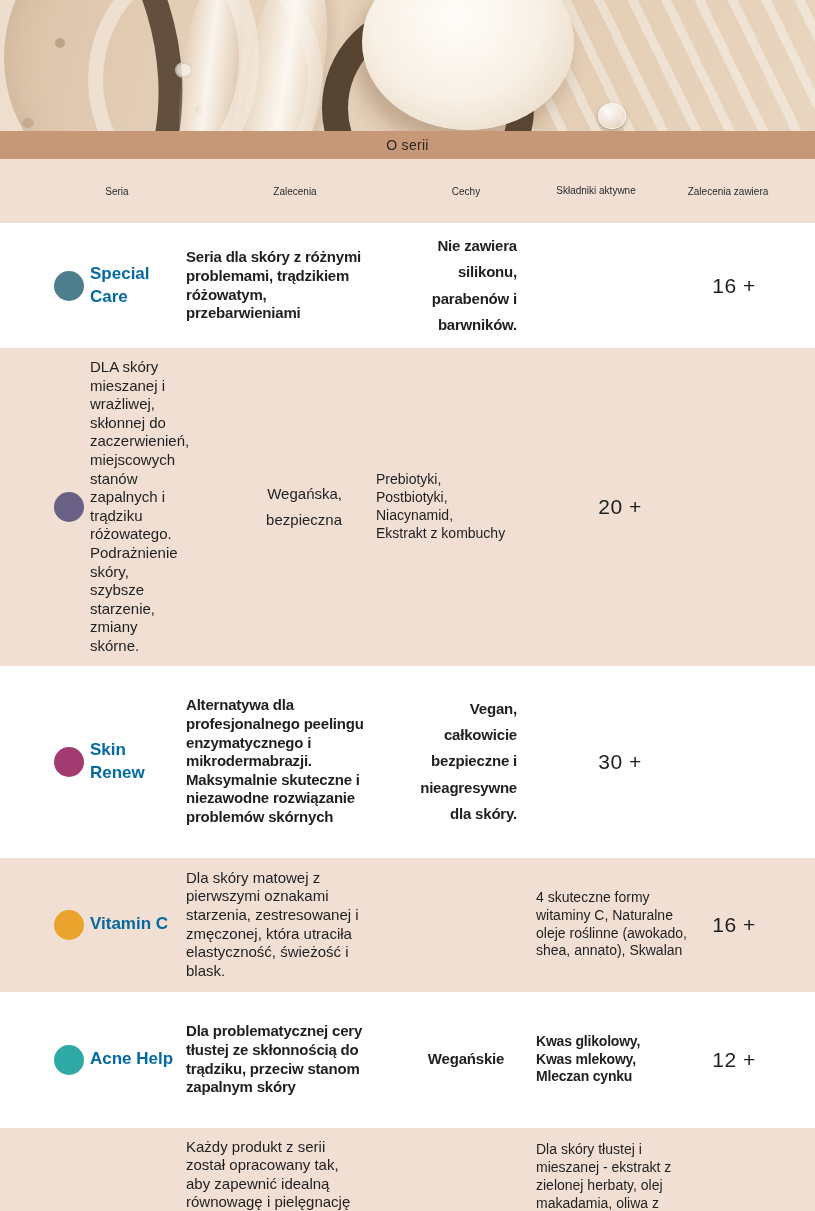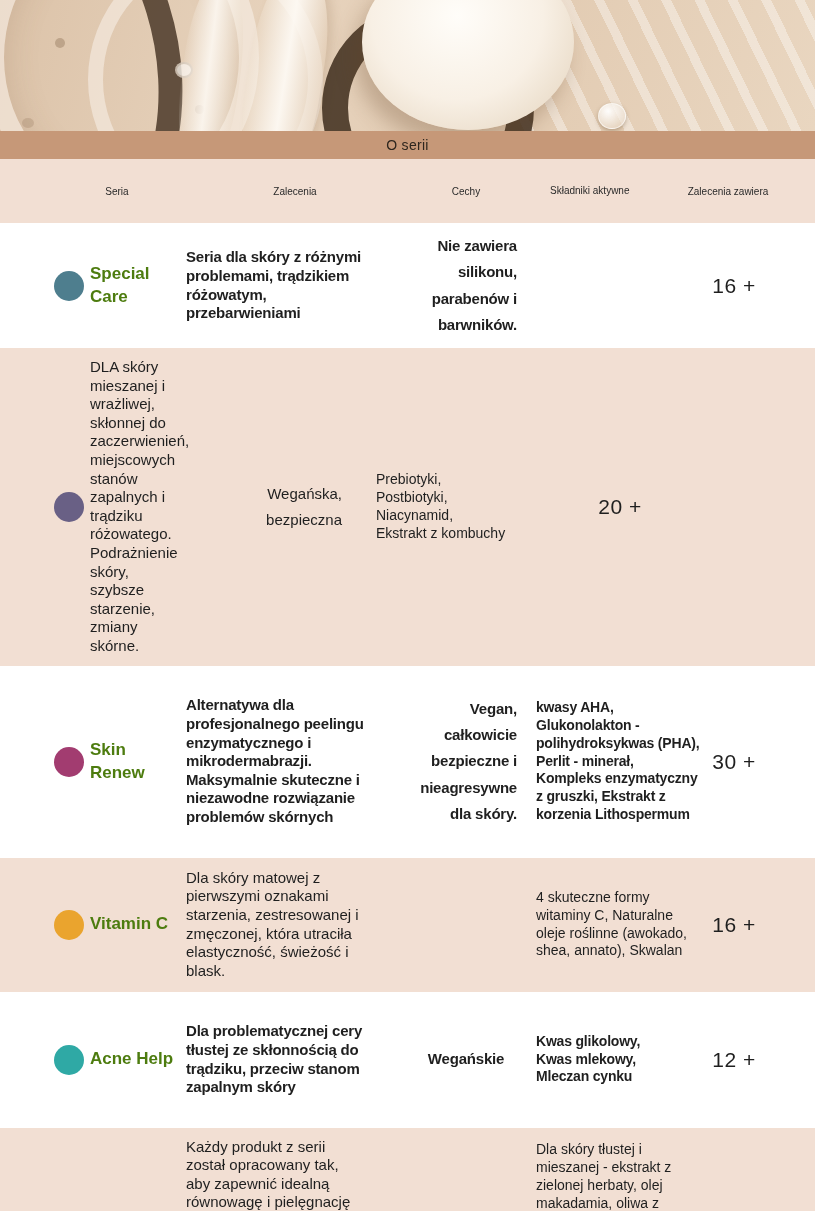--- a/index.html
+++ b/index.html
@@ -58,38 +58,38 @@
     padding-left:48px;
     align-items:center;
   }
   .thead{
     background:#f2dfd3; min-height:64px; font-size:10px; color:#2a2a2a;
   }
   .h-seria{grid-column:1 / 3; text-align:center;}
   .h-zalecenia{grid-column:3; text-align:center; padding-left:28px;}
   .h-cechy{grid-column:4; text-align:center; padding-left:20px;}
   .h-sklad{grid-column:5;}
-  .h-sklad .inner{display:block; width:92px; margin:0 auto 0 14px; text-align:left; line-height:1.85;}
+  .h-sklad .inner{display:block; width:92px; margin:0 auto 0 14px; text-align:center; line-height:1.85;}
   .h-wiek{grid-column:6; justify-self:center; white-space:nowrap; transform:translateX(-6px);}
 
   .trow{min-height:108px; padding-top:10px; padding-bottom:10px; box-sizing:border-box;}
   .trow:nth-child(odd){background:#ffffff;}
   .trow:nth-child(even){background:#f2dfd3;}
   .trow:nth-child(1){min-height:108px;}
   .trow:nth-child(2){min-height:158px;}
   .trow:nth-child(3){min-height:192px;}
   .trow:nth-child(4){min-height:134px;}
   .trow:nth-child(5){min-height:136px;}
   .trow:nth-child(6){min-height:198px;}
   .trow:nth-child(odd) .c-desc,
   .trow:nth-child(odd) .c-cechy,
   .trow:nth-child(odd) .c-sklad{font-weight:600; letter-spacing:-.2px;}
 
   .dot{display:block; width:30px; height:30px; border-radius:50%; margin-left:6px;}
-  .c-name{font-size:17px; font-weight:700; line-height:1.35; padding-right:6px; color:#4d7c0f;}
+  .c-name{font-size:17px; font-weight:700; line-height:1.35; padding-right:6px; color:#0369a1;}
   .c-desc{font-size:15px; line-height:1.24; padding-right:12px;}
   .c-cechy{text-align:center; padding-left:20px; font-size:15px; line-height:1.75;}
   .c-cechy .inner{display:inline-block; text-align:right; max-width:102px;}
   .c-sklad{font-size:14px; line-height:1.28; white-space:pre-line; padding-right:2px;}
   .c-wiek{text-align:center; font-size:21px; font-weight:500; letter-spacing:.5px; white-space:nowrap;}
 
   
   .footer{height:62px; background:#ffffff; position:relative;}
   .page-number{
     position:absolute; left:56px; top:8px;
@@ -160,21 +160,20 @@
     </div>
       <div class="grid-cols trow">
       <div class="c-dot">
         <span class="dot" style="background: rgb(162, 60, 112);"></span>
       </div>
       <div class="c-name">Skin Renew</div>
       <div class="c-desc">Alternatywa dla profesjonalnego peelingu enzymatycznego i mikrodermabrazji. Maksymalnie skuteczne i niezawodne rozwiązanie problemów skórnych</div>
       <div class="c-cechy">
         <span class="inner">Vegan, całkowicie bezpieczne i nieagresywne dla skóry.</span>
       </div>
-      <div class="c-sklad">kwasy AHA, Glukonolakton - polihydroksykwas (PHA), Perlit - minerał, Kompleks enzymatyczny z gruszki, Ekstrakt z korzenia Lithospermum</div>
       <div class="c-wiek">30 +</div>
     </div>
       <div class="grid-cols trow">
       <div class="c-dot">
         <span class="dot" style="background: rgb(234, 164, 46);"></span>
       </div>
       <div class="c-name">Vitamin C</div>
       <div class="c-desc">Dla skóry matowej z pierwszymi oznakami starzenia, zestresowanej i zmęczonej, która utraciła elastyczność, świeżość i blask.</div>
       <div class="c-cechy">
         <span class="inner"></span>

